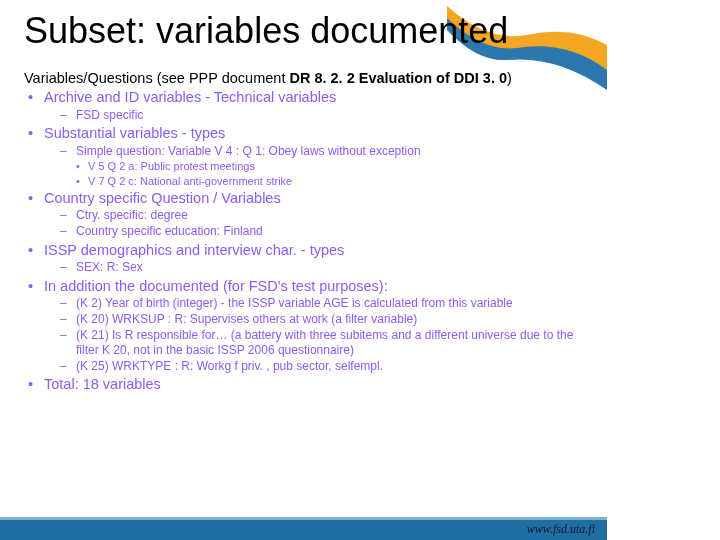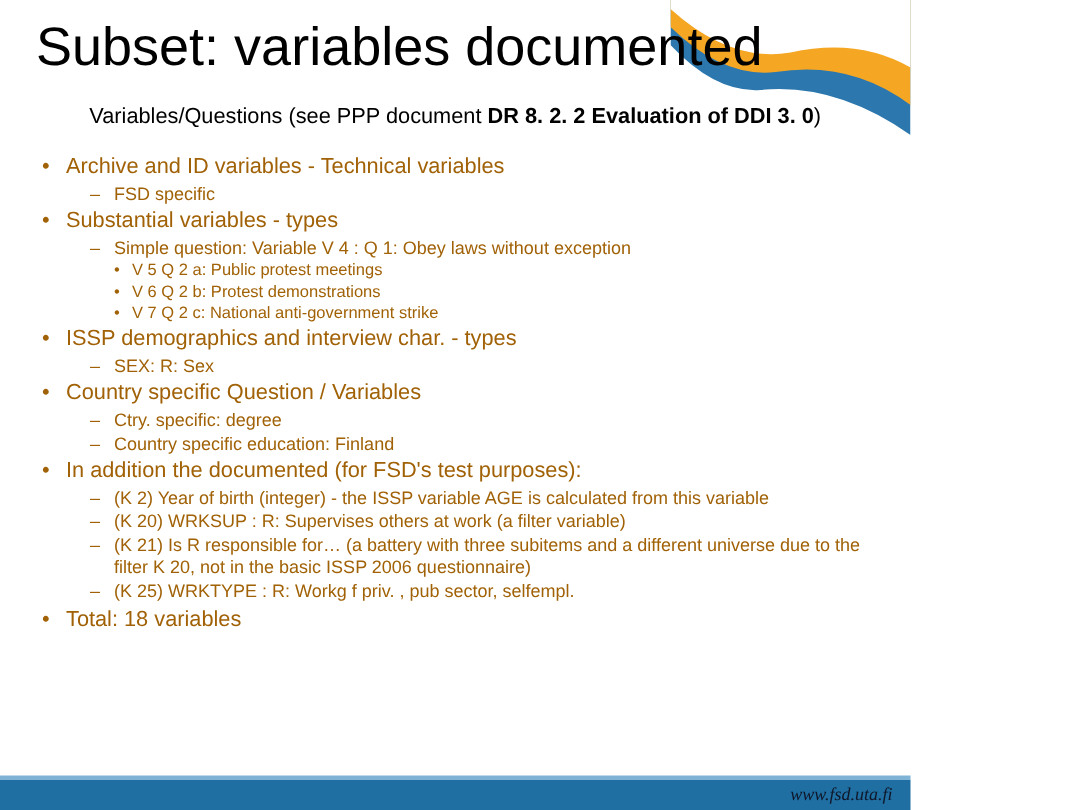--- a/index.html
+++ b/index.html
@@ -5,24 +5,24 @@
   * { margin: 0; padding: 0; box-sizing: border-box; }
   html, body { width: 720px; height: 540px; font-family: Arial, Helvetica, sans-serif; background: #fff; overflow: hidden; }
   .slide { position: relative; width: 607px; height: 540px; }
   .top-decoration { position: absolute; top: 0; right: 0; width: 160px; height: 90px; pointer-events: none; }
   .footer { position: absolute; bottom: 0; left: 0; right: 0; height: 28px; }
   .footer-bar-light { position: absolute; bottom: 20px; left: 0; right: 0; height: 3px; background: #7fb3d5; }
   .footer-bar-dark { position: absolute; bottom: 0; left: 0; right: 0; height: 20px; background: #1f6fa3; }
   .footer-url { position: absolute; right: 12px; bottom: 3px; color: #0f172a; font-size: 12px; font-style: italic; font-family: Georgia, 'Times New Roman', serif; }
   .content { position: absolute; top: 10px; left: 24px; right: 24px; bottom: 34px; }
   h1 { font-size: 36px; font-weight: 400; color: #000; margin-bottom: 18px; letter-spacing: 0; }
-  .intro { font-size: 14.5px; color: #000; margin-bottom: 16px; text-align: center; }
+  .intro { font-size: 14.5px; color: #000; margin-bottom: 2px; }
   .bold-run { font-weight: 700; }
   ul { list-style: none; }
-  ul.lvl1 > li { font-size: 14.5px; color: #a16207; padding-left: 20px; position: relative; line-height: 1.35; margin-bottom: 1px; }
+  ul.lvl1 > li { font-size: 14.5px; color: #8b5cf6; padding-left: 20px; position: relative; line-height: 1.35; margin-bottom: 1px; }
   ul.lvl1 > li::before { content: "•"; position: absolute; left: 4px; top: 0; }
   ul.lvl2 > li { font-size: 12px; padding-left: 32px; position: relative; line-height: 1.3; }
   ul.lvl2 > li::before { content: "–"; position: absolute; left: 16px; top: 0; }
   ul.lvl3 > li { font-size: 11px; padding-left: 44px; position: relative; line-height: 1.3; }
   ul.lvl3 > li::before { content: "•"; position: absolute; left: 32px; top: 0; }
 </style>
 </head>
 <body>
 
 <div class="slide">
@@ -48,37 +48,36 @@
         </ul>
       </li>
 
       <li>
         <span>Substantial variables  - types</span>
         <ul class="lvl2">
           <li>Simple question: Variable V 4 : Q 1: Obey laws without exception</li>
         </ul>
         <ul class="lvl3">
           <li>V 5 Q 2 a: Public protest meetings</li>
-          <li>V 6 Q 2 b: Protest demonstrations</li>
           <li>V 7 Q 2 c: National anti-government strike</li>
-        </ul>
-      </li>
-
-      <li>
-        <span>ISSP demographics and interview char. - types</span>
-        <ul class="lvl2">
-          <li>SEX: R: Sex</li>
         </ul>
       </li>
 
       <li>
         <span>Country specific Question / Variables</span>
         <ul class="lvl2">
           <li>Ctry. specific: degree</li>
           <li>Country specific education: Finland</li>
+        </ul>
+      </li>
+
+      <li>
+        <span>ISSP demographics and interview char. - types</span>
+        <ul class="lvl2">
+          <li>SEX: R: Sex</li>
         </ul>
       </li>
 
       <li>
         <span>In addition the documented (for FSD's test purposes):</span>
         <ul class="lvl2">
           <li>(K 2) Year of birth (integer)  - the ISSP variable AGE is calculated from this variable</li>
           <li>(K 20) WRKSUP : R: Supervises others at work (a filter variable)</li>
           <li>(K 21) Is R responsible for…  (a battery with three subitems and a different universe due to the filter K 20,  not in the basic ISSP 2006 questionnaire)</li>
           <li>(K 25) WRKTYPE : R: Workg f priv. , pub sector, selfempl.</li>

